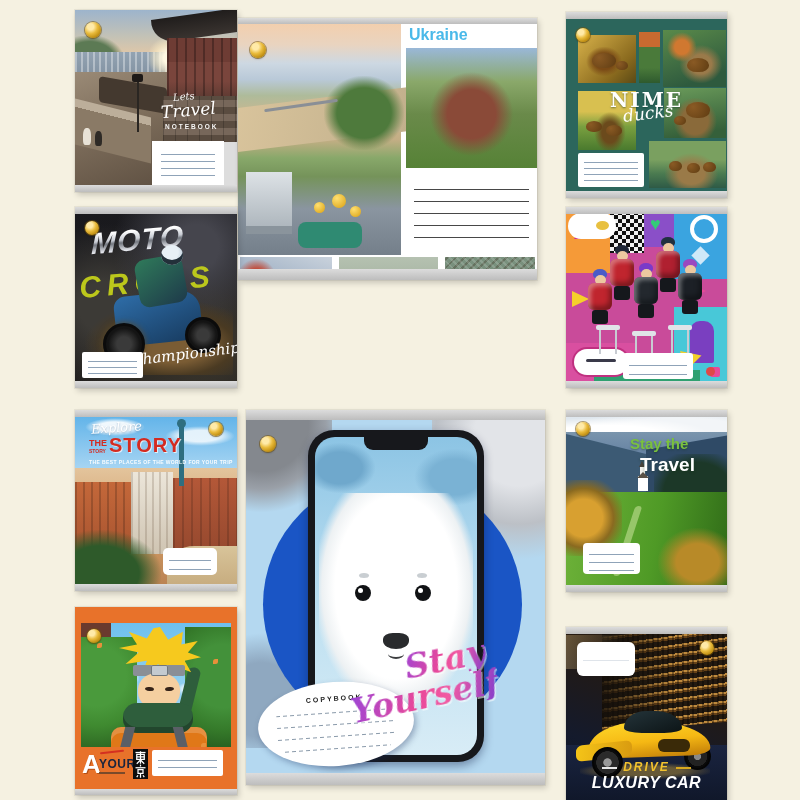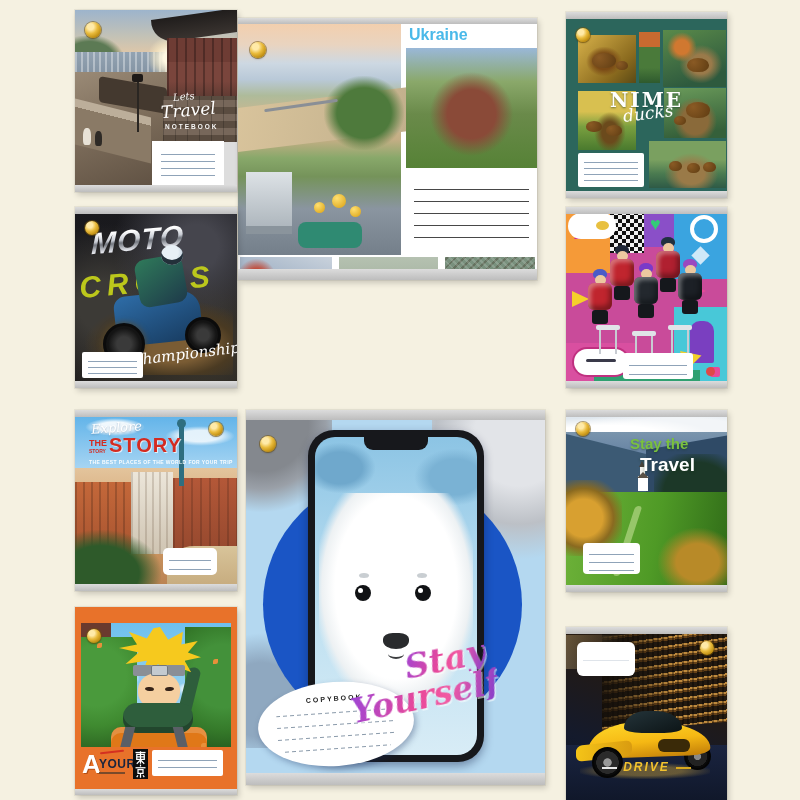--- a/index.html
+++ b/index.html
@@ -586,17 +586,18 @@
   <div class="cr-glow"></div>
   <div class="cr-wr"></div>
   <div class="cr-body"></div>
   <div class="cr-nose"></div>
   <div class="cr-canopy"></div>
   <div class="cr-intake"></div>
   <div class="cr-wf"></div>
   <div class="cr-dashL"></div>
   <div class="cr-dashR"></div>
   <div class="cr-drive">DRIVE</div>
+  <div class="cr-lux">LUXURY CAR</div>
   <div class="cr-label ruled"></div>
   <div class="coin" style="left:134px;top:14px;width:14px;height:14px;"></div>
   <div class="edge top"></div>
   <div class="edge bot"></div>
 </div>
 
 </body></html>

